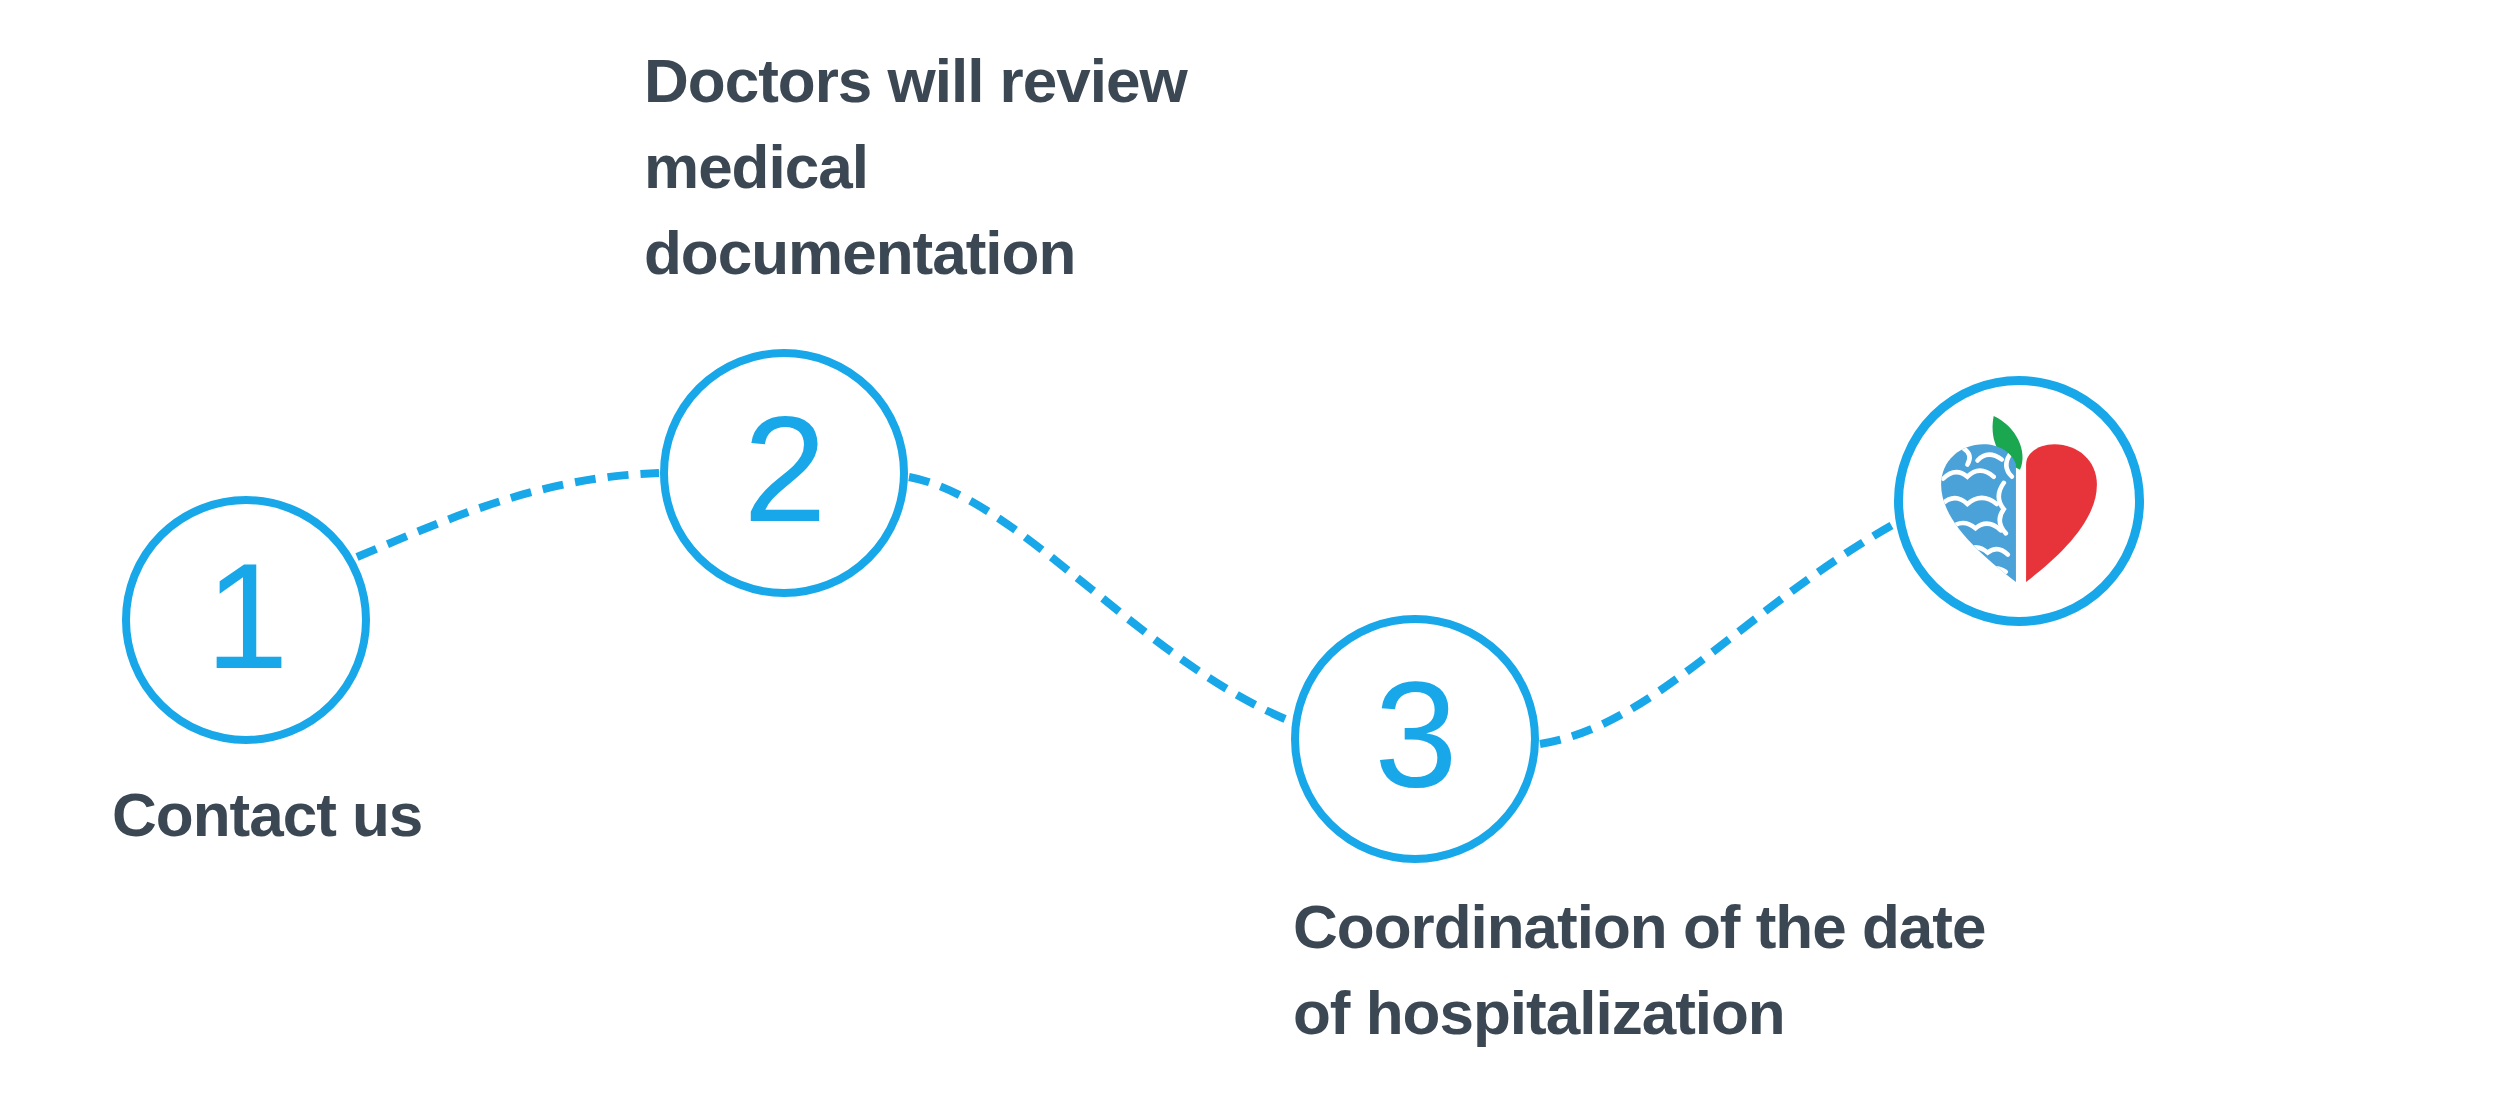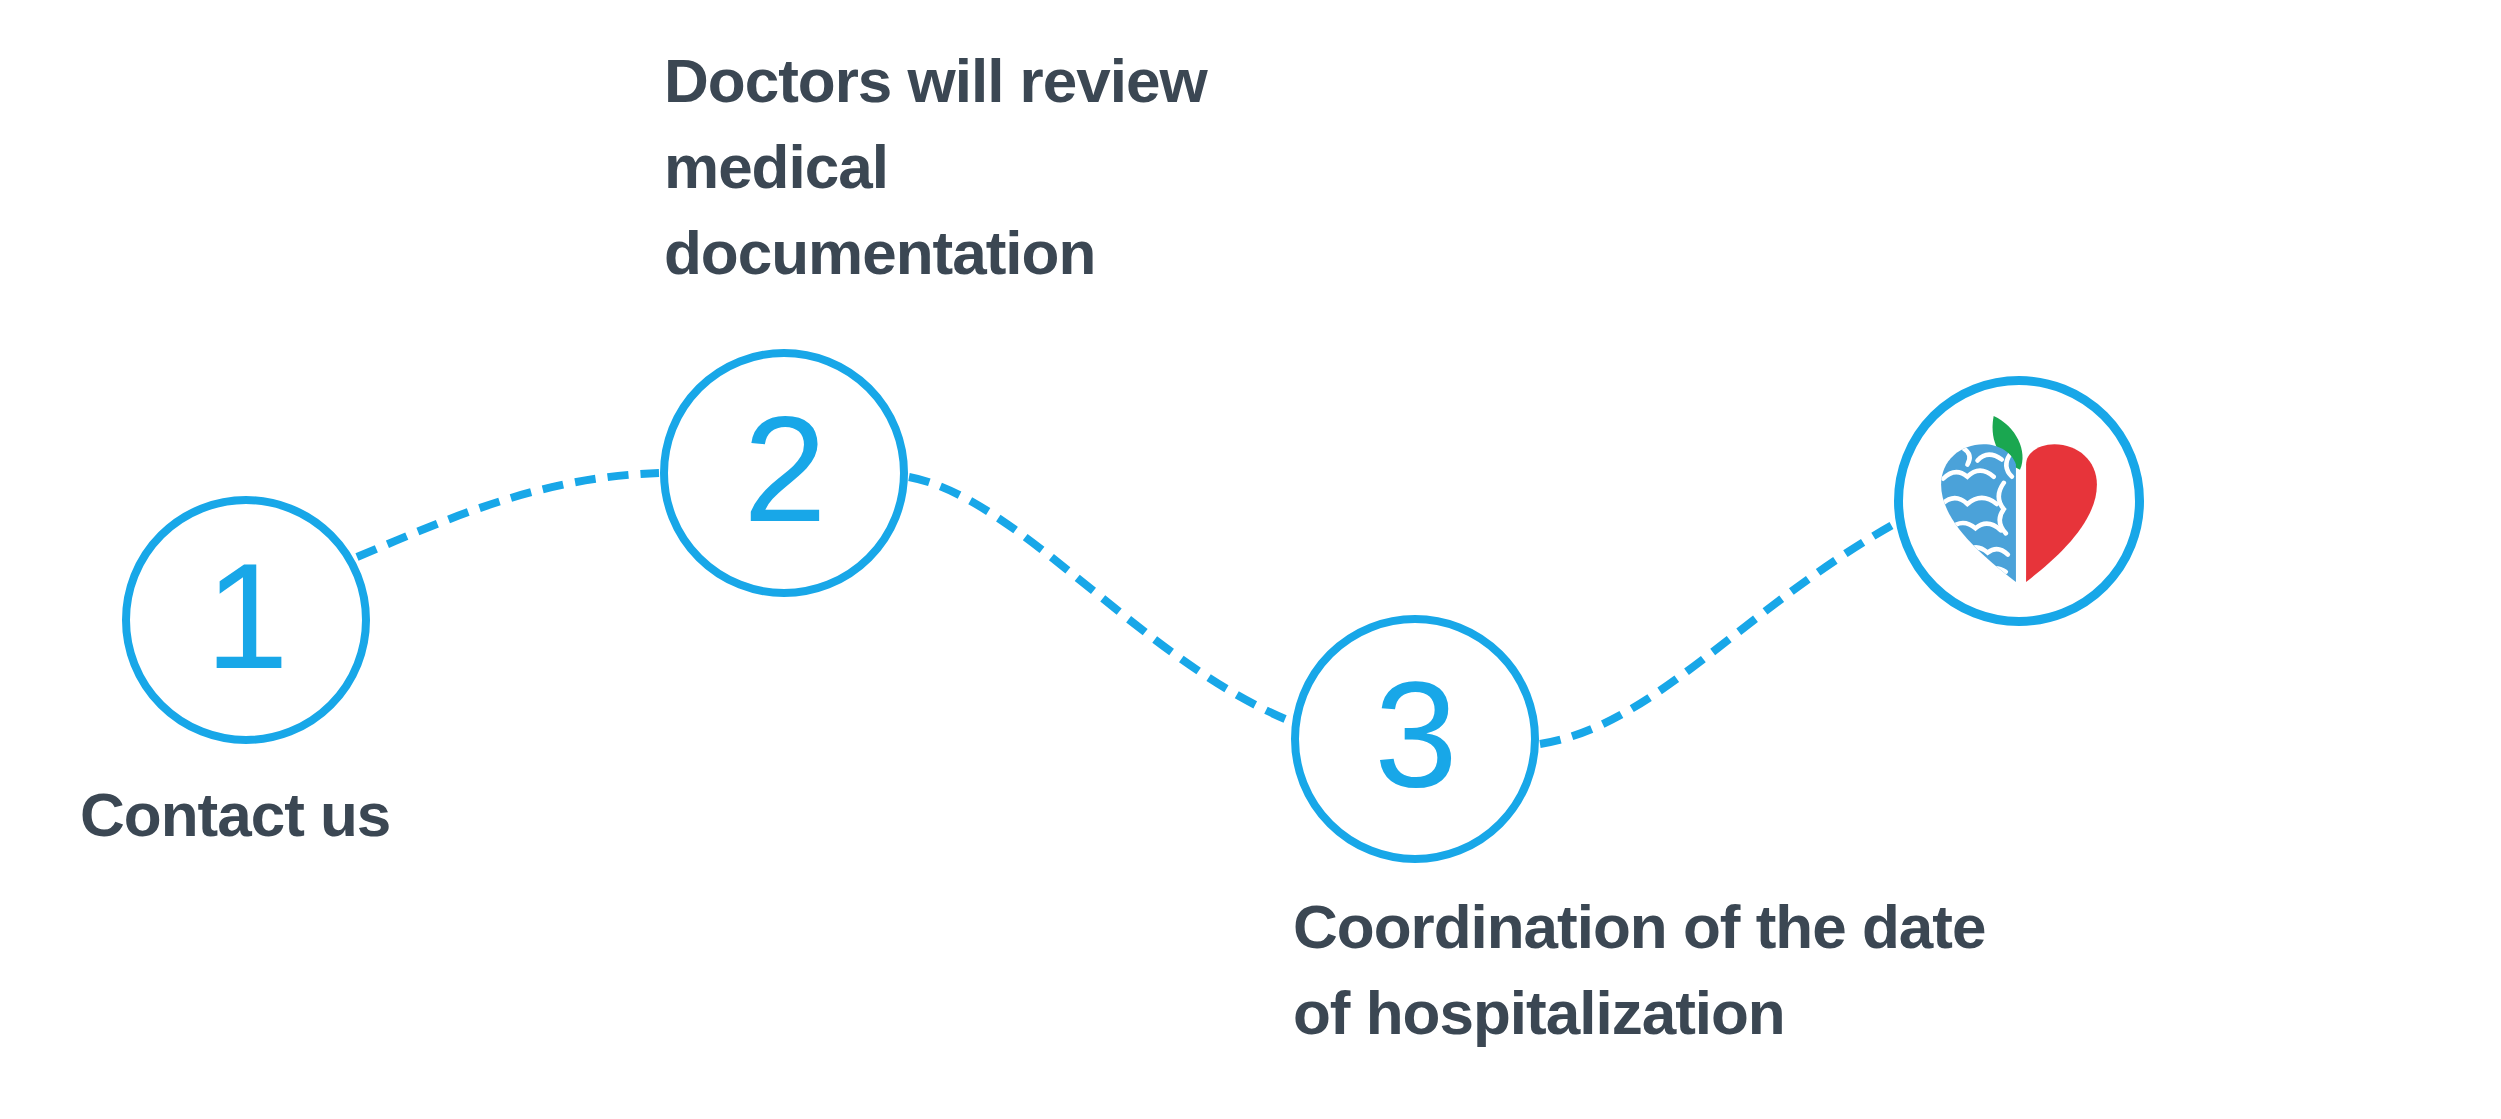--- a/index.html
+++ b/index.html
@@ -53,22 +53,22 @@
   }
   .step-label {
     position: absolute;
     color: #3b4753;
     font-size: 62px;
     font-weight: 700;
     line-height: 86px;
     letter-spacing: -1px;
     white-space: pre-line;
   }
-  .step-label.l1 { left: 80px;  top: 772px; text-align: center; }
-  .step-label.l2 { left: 644px; top: 38px; margin-left: 20px;  }
+  .step-label.l1 { left: 112px;  top: 772px; text-align: center; }
+  .step-label.l2 { left: 644px; top: 38px;  }
   .step-label.l3 { left: 1293px; top: 884px; }
   .step-label.l4 { left: 1902px; top: 138px; }
   .logo-svg { display: block; }
 </style>
 </head>
 <body>
 
 <div class="stage">
 
   <svg class="connectors" viewBox="0 0 2501 1119" xmlns="http://www.w3.org/2000/svg">

